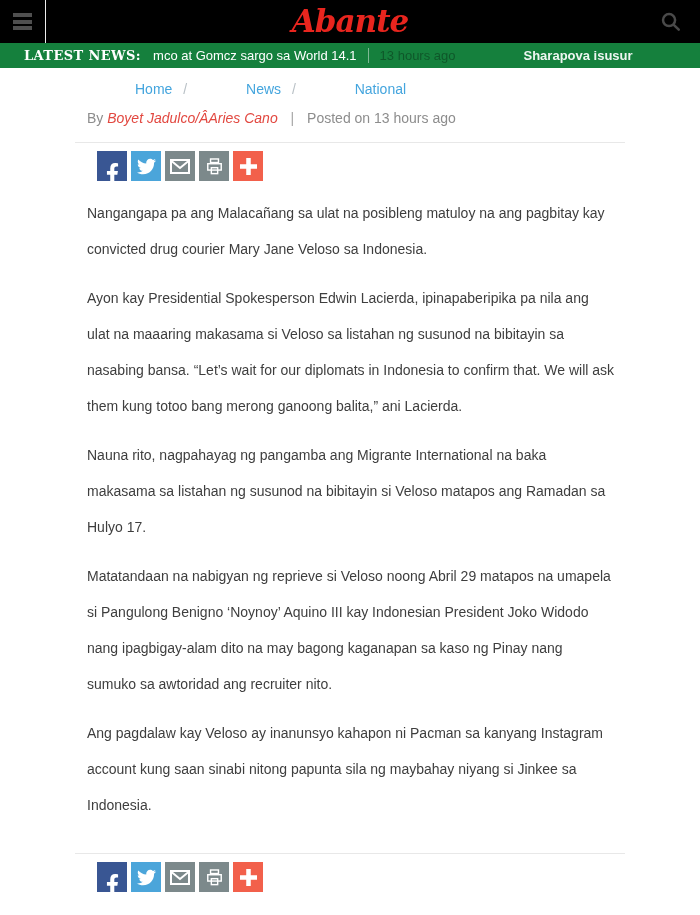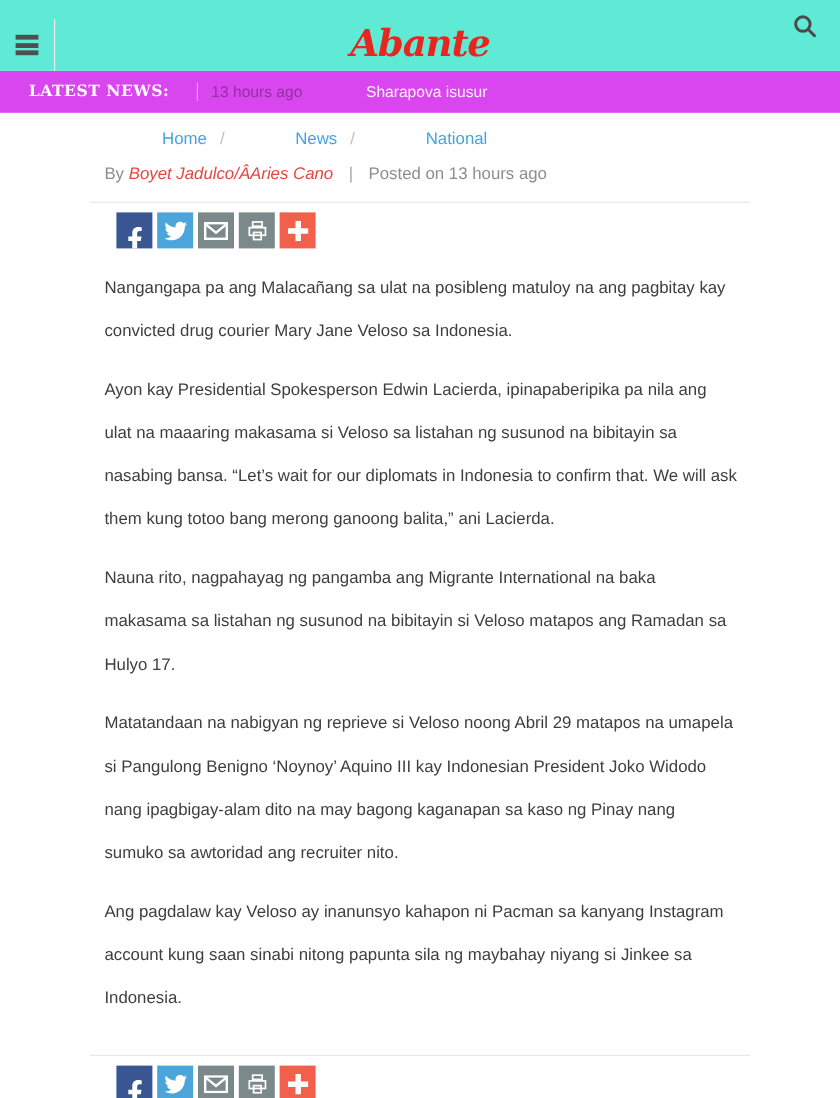--- a/index.html
+++ b/index.html
@@ -8,25 +8,25 @@
     width: 700px;
     height: 915px;
     background: #ffffff;
     font-family: "Liberation Sans", sans-serif;
     overflow: hidden;
     position: relative;
   }
 
   
   .header {
-    height: 59px;
-    background: #5eead4;
+    height: 43px;
+    background: #000000;
     position: relative;
     display: flex;
-    align-items: flex-end;
+    align-items: flex-start;
   }
   .menu-btn {
     width: 46px;
     height: 43px;
     border-right: 1px solid #ececec;
     display: flex;
     align-items: center;
     justify-content: center;
     cursor: pointer;
   }
@@ -53,22 +53,22 @@
   .search-btn {
     position: absolute;
     right: 17px;
     top: 10px;
     width: 24px; height: 24px;
     cursor: pointer;
   }
 
   
   .ticker {
-    height: 35px;
-    background: #d946ef;
+    height: 25px;
+    background: #15803d;
     display: flex;
     align-items: center;
     padding: 0 24px;
     color: #fff;
     font-size: 13px;
     white-space: nowrap;
   }
   .ticker-label {
     font-family: "DejaVu Serif", serif;
     font-weight: bold;
@@ -77,21 +77,21 @@
   }
   .ticker a { color: #ffffff; text-decoration: none; }
   .ticker-sep {
     display: inline-block;
     width: 1px;
     height: 15px;
     background: rgba(255,255,255,0.45);
     margin: 0 11px;
   }
   .ticker-time { color: rgba(0,0,0,0.33); }
-  .ticker-item2 { margin-left: 53px; opacity: 0.93; }
+  .ticker-item2 { margin-left: 68px; opacity: 0.93; font-weight: bold; }
 
   
   .content { width: 550px; margin-left: 75px; }
 
   .breadcrumb { padding-top: 13px; margin-left: 12px; font-size: 14px; }
   .breadcrumb a { color: #44a5de; text-decoration: none; margin-right: 7px; margin-left: 48px; }
   .breadcrumb .sep { color: #b9c1c6; margin-right: 7px; }
 
   h1.title {
     font-family: "DejaVu Serif", serif;
@@ -153,20 +153,21 @@
   <div class="search-btn">
     <svg viewBox="0 0 24 24" width="23" height="23" fill="none" stroke="#4a4a4a" stroke-width="2.6" stroke-linecap="round">
       <circle cx="10.5" cy="10.5" r="6.3"></circle>
       <line x1="15.4" y1="15.4" x2="20.6" y2="20.6"></line>
     </svg>
   </div>
 </header>
 
 <div class="ticker">
   <span class="ticker-label">LATEST NEWS:</span>
+  <a class="ticker-item">mco at Gomcz sargo sa World 14.1</a>
   <span class="ticker-sep"></span>
   <span class="ticker-time">13 hours ago</span>
   <a class="ticker-item2">Sharapova isusur</a>
 </div>
 
 <main class="content">
 
   <nav class="breadcrumb">
     <a>Home</a>
     <span class="sep">/</span>

